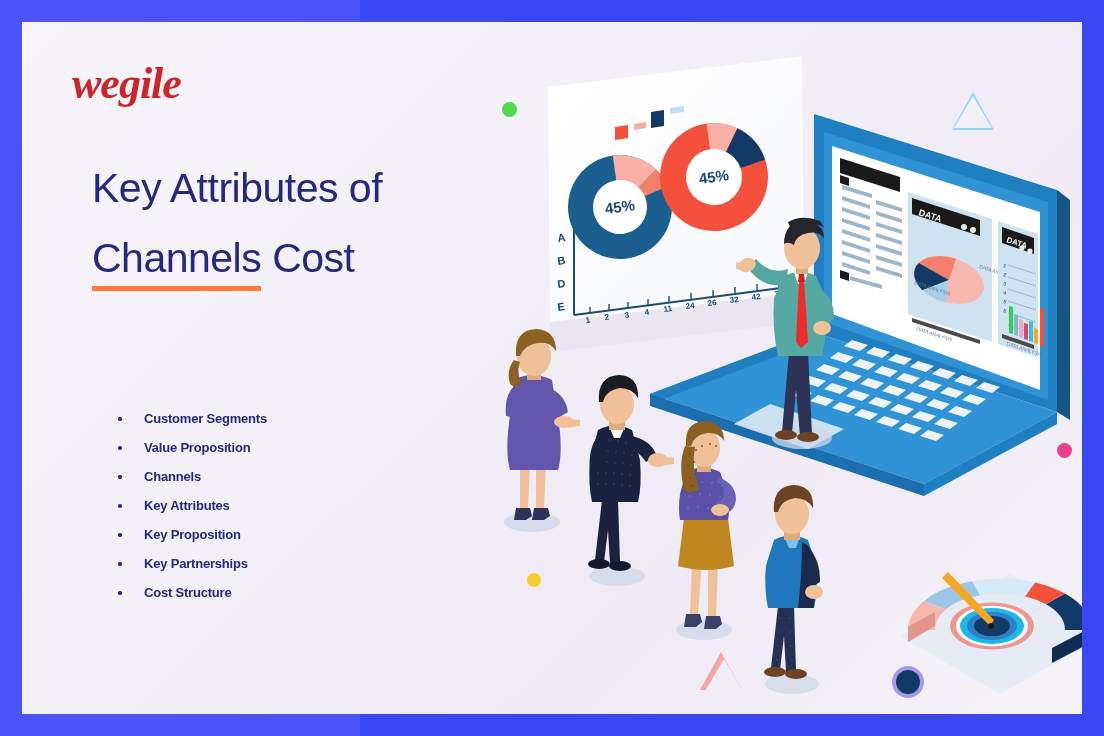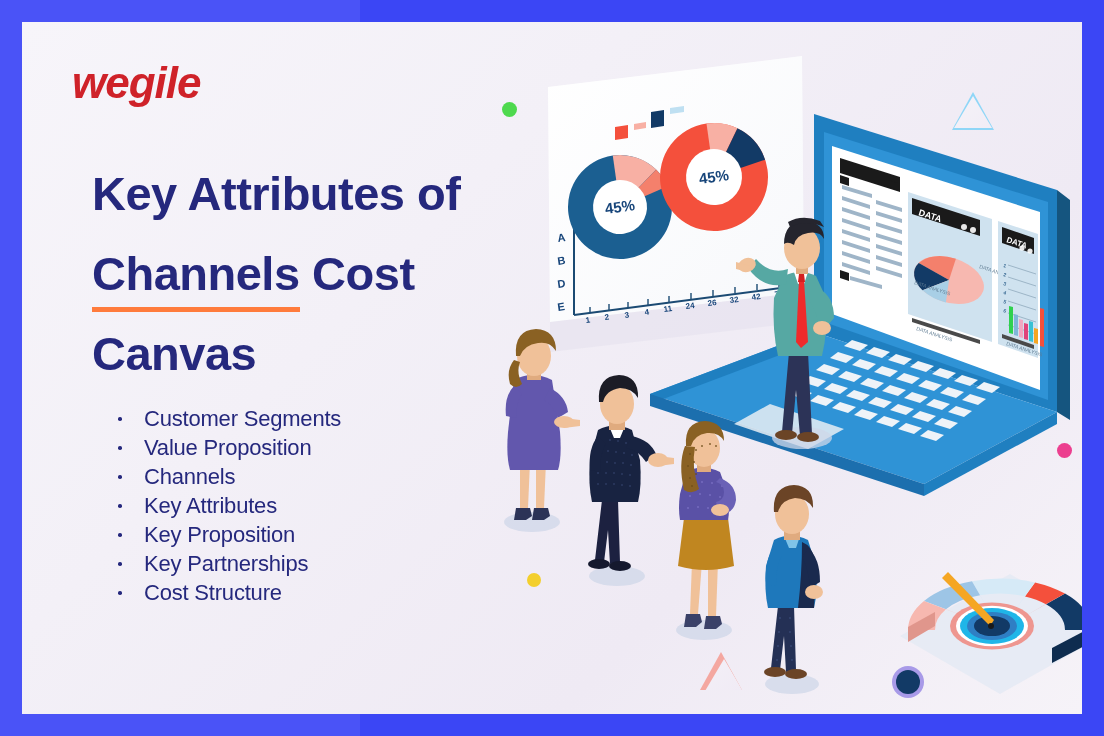--- a/index.html
+++ b/index.html
@@ -36,29 +36,30 @@
   
   .logo {
     position: absolute;
     left: 50px; top: 36px;
     font-size: 44px;
     font-weight: 700;
     font-style: italic;
     letter-spacing: -1px;
     color: #cf2229;
     text-transform: lowercase;
+    font-family: Liberation Serif, serif;
   }
 
   .headline {
     position: absolute;
     left: 70px; top: 132px;
     width: 420px;
-    font-size: 47px;
+    font-size: 41px;
     line-height: 1.70;
-    font-weight: 700;
+    font-weight: 400;
     color: #25287d;
     letter-spacing: -0.5px;
   }
   .headline .hl {
     position: relative;
     display: inline-block;
   }
   .headline .hl::after {
     content: "";
     position: absolute;
@@ -68,22 +69,22 @@
   }
 
   .attr-list {
     position: absolute;
     left: 72px; top: 382px;
     width: 400px;
     list-style: none;
   }
   .attr-list li {
     position: relative;
-    font-size: 22px;
-    font-weight: 400;
+    font-size: 13px;
+    font-weight: 700;
     color: #25287d;
     padding-left: 50px;
     height: 29px;
     line-height: 29px;
     letter-spacing: -0.2px;
   }
   .attr-list li::before {
     content: "";
     position: absolute;
     left: 24px; top: 13px;
@@ -147,21 +148,20 @@
 <div class="poster">
   <div class="frame-band"></div>
 
   <div class="card">
 
     <div class="logo">wegile</div>
 
     <h1 class="headline">
       <span>Key Attributes of</span><br>
       <span class="hl">Channels</span><span> Cost</span><br>
-      <span>Canvas</span>
     </h1>
 
     <ul class="attr-list">
       <li><span>Customer Segments</span></li>
       <li><span>Value Proposition</span></li>
       <li><span>Channels</span></li>
       <li><span>Key Attributes</span></li>
       <li><span>Key Proposition</span></li>
       <li><span>Key Partnerships</span></li>
       <li><span>Cost Structure</span></li>

